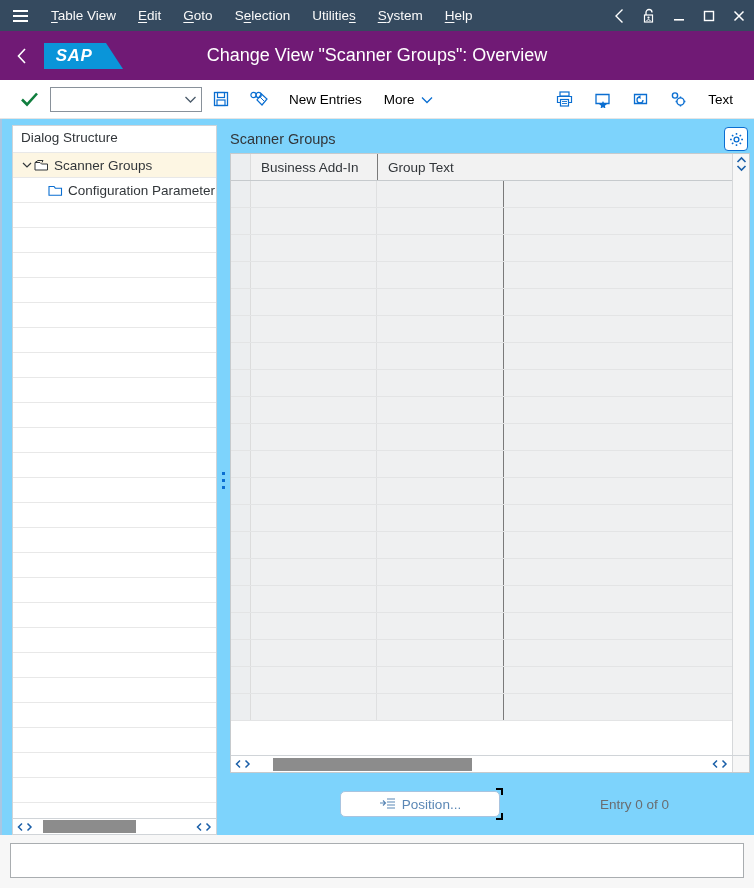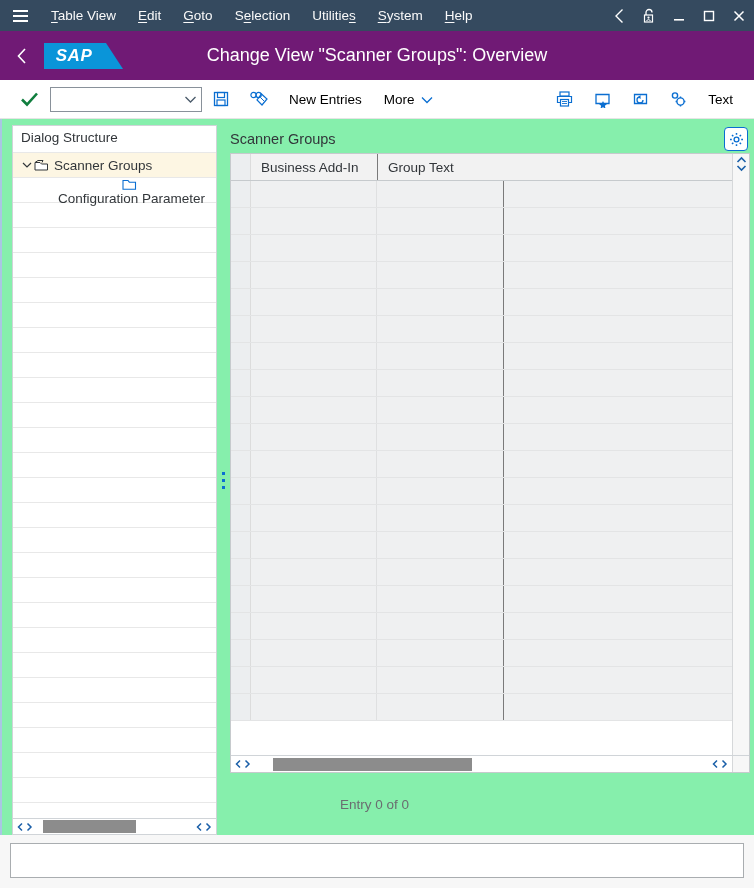--- a/index.html
+++ b/index.html
@@ -76,21 +76,21 @@
   .cmdfield .caret { width: 22px; display: flex; align-items: center; justify-content: center; cursor: pointer; }
   .tb-icon { width: 38px; height: 34px; display: flex; align-items: center; justify-content: center; cursor: pointer; }
   .tb-text {
     font-size: 13.5px; color: #000000; padding: 0 11px; cursor: pointer; white-space: nowrap;
   }
   .tb-text.withcaret { display: flex; align-items: center; gap: 6px; }
   .tb-spacer { flex: 1; }
 
   
   .work {
-    flex: 1; display: flex; background: #86efac; padding: 6px 4px 0 10px;
+    flex: 1; display: flex; background: #7dd3fc; padding: 6px 4px 0 10px;
     min-height: 0; border-left: 2px solid #a9c6e3;
   }
   .content-cols { display: flex; flex: 1; min-height: 0; }
 
   
   .treepanel {
     width: 205px; background: #ffffff; border: 1px solid #d0d4d8;
     display: flex; flex-direction: column; flex: none;
   }
   .tree-header {
@@ -99,21 +99,21 @@
   }
   .tree-rows { flex: 1; overflow: hidden; }
   .tree-row {
     height: 25px; display: flex; align-items: center; border-top: 1px solid #e8e8e8;
     font-size: 13.5px; color: #32363a; padding-left: 8px; white-space: nowrap; cursor: pointer;
   }
   .tree-row.selected { background: #fdf6e3; }
   .tree-row.empty { cursor: default; }
   .tree-row .chev { width: 12px; display: flex; align-items: center; justify-content: center; }
   .tree-row .folder { margin: 0 5px 0 1px; display: flex; align-items: center; }
-  .tree-row.indent { padding-left: 34px; flex-direction: column; }
+  .tree-row.indent { padding-left: 34px; }
 
   
   .hscroll {
     height: 16px; background: #ffffff; border-top: 1px solid #d0d4d8;
     display: flex; align-items: center; flex: none;
   }
   .hscroll .arrows {
     width: 24px; display: flex; align-items: center; justify-content: center;
     gap: 1px; cursor: pointer; flex: none;
   }
@@ -584,20 +584,31 @@
                 <path d="M6 1.5 L2.5 5 L6 8.5" stroke="#1a5fa8" stroke-width="1.5" fill="none"></path>
                 <path d="M11.5 1.5 L15 5 L11.5 8.5" stroke="#1a5fa8" stroke-width="1.5" fill="none"></path>
               </svg>
             </div>
           </div>
           <div class="corner"></div>
         </div>
       </div>
 
       <div class="table-footer">
+        <div class="position-btn">
+          <span>
+            <svg width="17" height="12" viewBox="0 0 17 12">
+              <path d="M1 6 h5 M4 3.5 L6.5 6 L4 8.5" stroke="#5b87b5" stroke-width="1.2" fill="none"></path>
+              <path d="M8 2 h8 M8 5 h8 M8 8 h8 M8 11 h8" stroke="#5b87b5" stroke-width="1.2"></path>
+            </svg>
+          </span>
+          <span>Position...</span>
+          <span class="brk tr"></span>
+          <span class="brk br"></span>
+        </div>
         <div class="entry-count">Entry 0 of 0</div>
       </div>
     </div>
   </div>
 </div>
 
 <div class="statusbar">
   <div class="field">
     <input type="text" value="" placeholder="" style="">
   </div>

